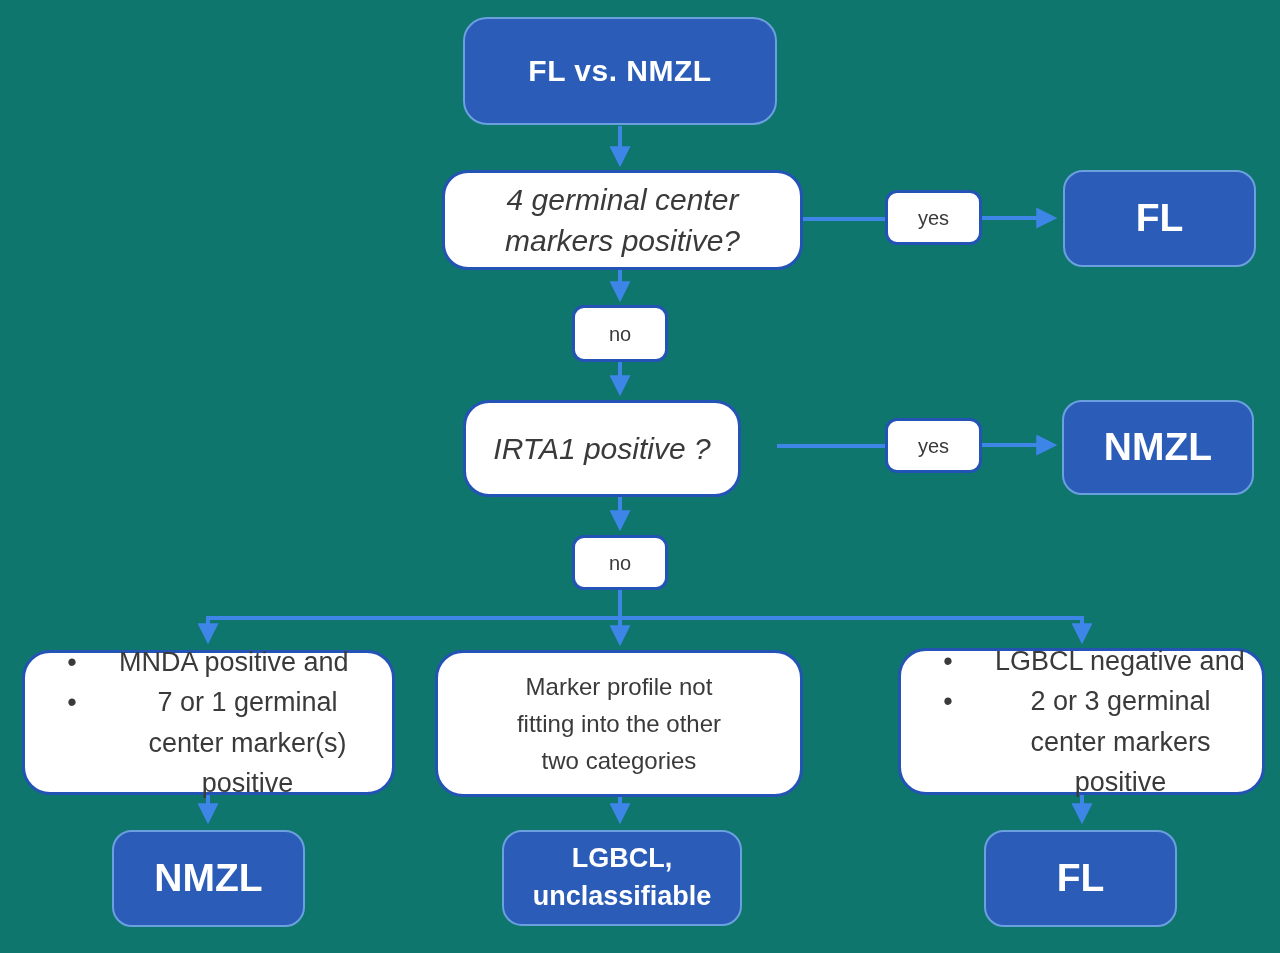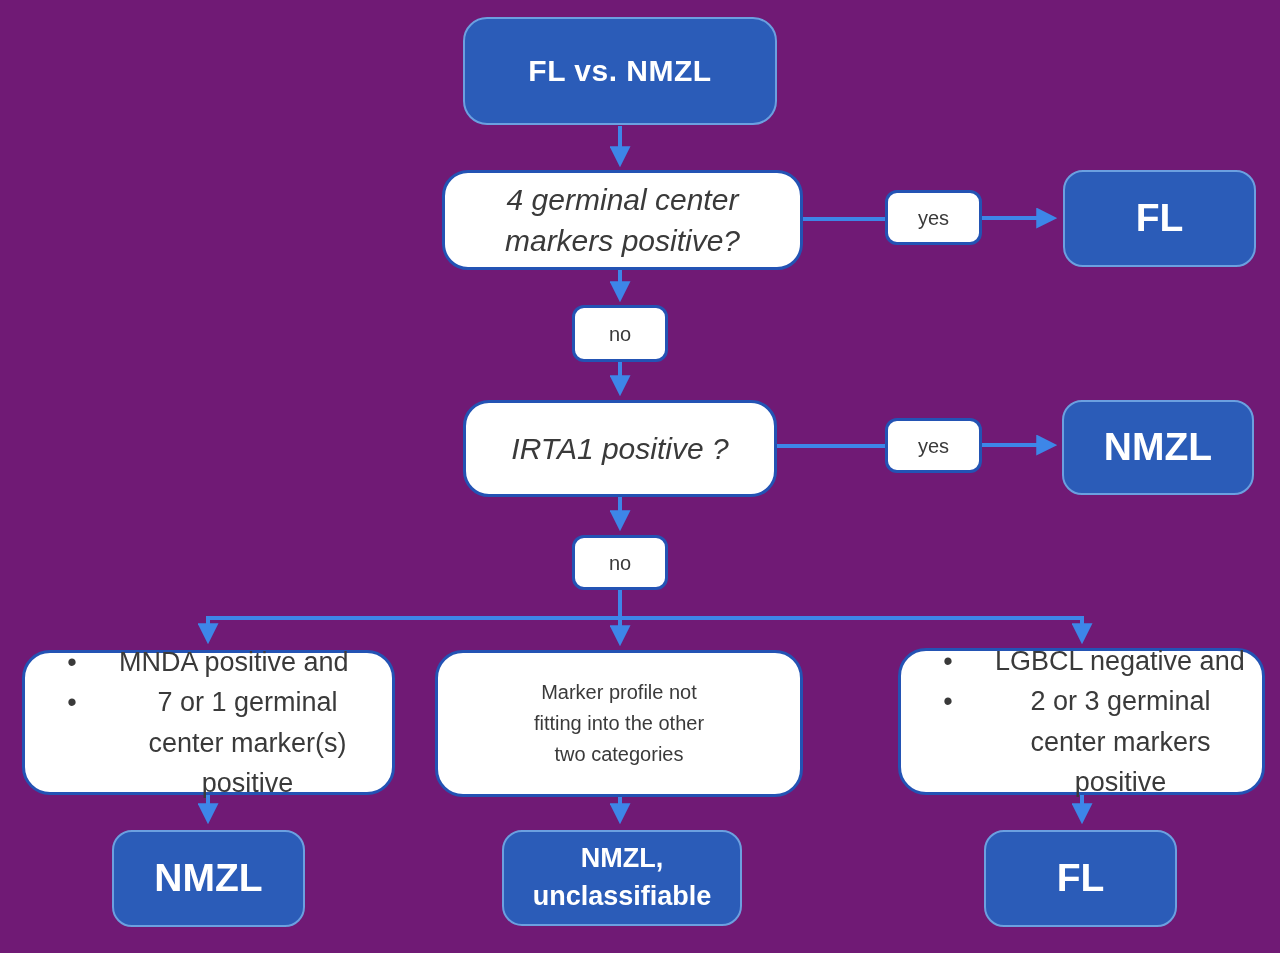--- a/index.html
+++ b/index.html
@@ -6,21 +6,21 @@
     --fill-blue:#2b5cb8;
     --border-blue:#2353b4;
     --arrow-blue:#3d86e8;
     --text-dark:#3a3a3a;
   }
   html,body{margin:0;padding:0;background:#ffffff;}
   body{font-family:"Liberation Sans","DejaVu Sans",sans-serif;}
   .canvas{
     position:relative;
     width:1280px;height:953px;
-    background:#701a75;
+    background:#0f766e;
     overflow:hidden;
   }
   .connectors{position:absolute;left:0;top:0;z-index:1;}
   .conn{stroke:var(--arrow-blue);stroke-width:4;fill:none;}
   .arrowhead{fill:var(--arrow-blue);}
   .node{
     position:absolute;z-index:2;box-sizing:border-box;
     display:flex;align-items:center;justify-content:center;
   }
   .filled{
@@ -33,21 +33,21 @@
     background:#ffffff;
     border:3px solid var(--border-blue);
     color:var(--text-dark);
     text-align:center;
   }
   .q-text{white-space:pre-line;font-size:30px;line-height:1.38;font-style:italic;}
   .small-label{font-size:20px;line-height:1;}
   .result-label{font-size:39px;line-height:1.2;}
   .result-label-2line{font-size:27px;line-height:1.4;white-space:pre-line;}
   .root-label{font-size:30px;letter-spacing:0.5px;}
-  .mid-text{white-space:pre-line;font-size:20px;line-height:1.55;}
+  .mid-text{white-space:pre-line;font-size:24px;line-height:1.55;}
   .bullet-box{
     flex-direction:column;align-items:flex-start;justify-content:center;
     padding:10px 16px 10px 36px;
   }
   .bullet-item{
     display:flex;align-items:flex-start;
     font-size:27px;line-height:1.5;color:var(--text-dark);
   }
   .bullet-glyph{width:22px;flex:0 0 22px;}
   .bullet-text{flex:1;margin-left:36px;}
@@ -96,21 +96,21 @@
   </div>
 
   <div class="node filled result-label" style="left:1063px;top:170px;width:193px;height:97px;border-radius:20px;">
     <span>FL</span>
   </div>
 
   <div class="node outline small-label" style="left:572px;top:305px;width:96px;height:57px;border-radius:12px;">
     <span>no</span>
   </div>
 
-  <div class="node outline q-text" style="left:463px;top:400px;width:314px;height:97px;border-radius:26px;text-align:right;">
+  <div class="node outline q-text" style="left:463px;top:400px;width:278px;height:97px;border-radius:26px;text-align:right;">
     <span>IRTA1 positive ?</span>
   </div>
 
   <div class="node outline small-label" style="left:885px;top:418px;width:97px;height:55px;border-radius:12px;">
     <span>yes</span>
   </div>
 
   <div class="node filled result-label" style="left:1062px;top:400px;width:192px;height:95px;border-radius:20px;">
     <span>NMZL</span>
   </div>
@@ -145,21 +145,21 @@
       <span class="bullet-glyph">•</span>
       <span class="bullet-text">2 or 3 germinal center markers positive</span>
     </div>
   </div>
 
   <div class="node filled result-label" style="left:112px;top:830px;width:193px;height:97px;border-radius:20px;">
     <span>NMZL</span>
   </div>
 
   <div class="node filled result-label-2line" style="left:502px;top:830px;width:240px;height:96px;border-radius:20px;">
-    <span>NMZL,
+    <span>LGBCL,
 unclassifiable</span>
   </div>
 
   <div class="node filled result-label" style="left:984px;top:830px;width:193px;height:97px;border-radius:20px;">
     <span>FL</span>
   </div>
 
 </div>
 
 </body></html>

